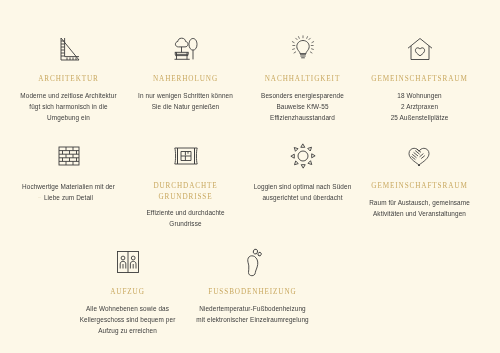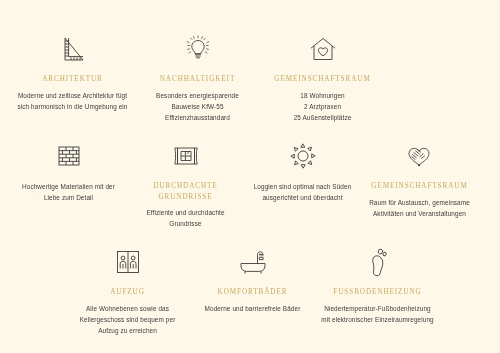--- a/index.html
+++ b/index.html
@@ -88,20 +88,36 @@
           <path d="M5 3 L5 25 L23 25 Z"></path>
           <path d="M8.6 3 L8.6 21.6 L23 21.6"></path>
           <path d="M5 6 h3.4 M5 9 h3.4 M5 12 h3.4 M5 15 h3.4 M5 18 h3.4 M5 21 h3.4"></path>
           <path d="M11 25 v-2.6 M14 25 v-2.6 M17 25 v-2.6 M20 25 v-2.6"></path>
         </svg>
       </div>
       <div class="f-title">ARCHITEKTUR</div>
       <div class="f-desc">Moderne und zeitlose Architektur fügt sich harmonisch in die Umgebung ein</div>
     </div>
 
+    <div class="feature">
+      <div class="icon-wrap">
+        <svg width="30" height="28" viewBox="0 0 30 28" fill="none" stroke="#3c3c3c" stroke-width="0.9">
+          <path d="M10.5 3.2 c-2.2 0 -3.6 1.5 -3.6 3.2 c-1.6 .3 -2.5 1.5 -2.5 2.8 c0 1.6 1.4 2.7 3 2.7 h6.6 c1.6 0 3 -1.1 3 -2.7 c0 -1.3 -.9 -2.5 -2.5 -2.8 c0 -1.7 -1.5 -3.2 -3.6 -3.2 z"></path>
+          <path d="M10.5 11.9 v5.4"></path>
+          <path d="M22 3.5 c-2.4 0 -4 2.6 -4 6 c0 3.4 1.8 5.6 4 5.6 c2.2 0 4 -2.2 4 -5.6 c0 -3.4 -1.6 -6 -4 -6 z"></path>
+          <path d="M22 15.1 v9.3"></path>
+          <rect x="4.2" y="17.3" width="13" height="2"></rect>
+          <path d="M4.2 20.6 h13"></path>
+          <path d="M5.5 17.3 v7 M16 17.3 v7"></path>
+          <path d="M3.5 24.3 h15.2"></path>
+        </svg>
+      </div>
+      <div class="f-title">NAHERHOLUNG</div>
+      <div class="f-desc">In nur wenigen Schritten können Sie die Natur genießen</div>
+    </div>
 
     <div class="feature">
       <div class="icon-wrap">
         <svg width="30" height="30" viewBox="0 0 30 30" fill="none" stroke="#3c3c3c" stroke-width="0.9">
           <path d="M15 6.5 c-3.5 0 -6.2 2.7 -6.2 6 c0 2.2 1.2 3.6 2.2 4.8 c.7 .9 1 1.5 1 2.4 h6 c0 -.9 .3 -1.5 1 -2.4 c1 -1.2 2.2 -2.6 2.2 -4.8 c0 -3.3 -2.7 -6 -6.2 -6 z"></path>
           <path d="M12 20.2 h6 M12.3 22 h5.4 M13.2 23.8 h3.6"></path>
           <g stroke-width="0.7" stroke-linecap="round">
             <path d="M15 1.8 v2"></path>
               <path d="M22.3 4.2 l-1.4 1.4"></path>
               <path d="M25.2 11.5 h-2"></path>
@@ -216,34 +232,20 @@
           <path d="M9 16 v4.5"></path>
           <circle cx="19.2" cy="10" r="1.9"></circle>
           <path d="M16.4 20.5 v-4.6 c0 -1.6 1.2 -2.6 2.8 -2.6 c1.6 0 2.8 1 2.8 2.6 v4.6"></path>
           <path d="M19.2 16 v4.5"></path>
         </svg>
       </div>
       <div class="f-title">AUFZUG</div>
       <div class="f-desc">Alle Wohnebenen sowie das Kellergeschoss sind bequem per Aufzug zu erreichen</div>
     </div>
 
-    <div class="feature">
-      <div class="icon-wrap">
-        <svg width="30" height="26" viewBox="0 0 30 26" fill="none" stroke="#3c3c3c" stroke-width="0.9">
-          <path d="M3 14.5 h24 v2.5 c0 3 -2.4 5.4 -5.4 5.4 h-13.2 c-3 0 -5.4 -2.4 -5.4 -5.4 z"></path>
-          <path d="M7 22.4 v2.2 M23 22.4 v2.2"></path>
-          <path d="M19.5 14.5 v-9 c0 -1.5 1.2 -2.7 2.7 -2.7 c1.5 0 2.7 1.2 2.7 2.7 v1.2"></path>
-          <path d="M21.3 8.2 h3.8 v2.4 h-3.8 z"></path>
-          <circle cx="22" cy="5.6" r="0.6" fill="#3c3c3c"></circle>
-          <circle cx="24" cy="5.6" r="0.6" fill="#3c3c3c"></circle>
-        </svg>
-      </div>
-      <div class="f-title">KOMFORTBÄDER</div>
-      <div class="f-desc">Moderne und barrierefreie Bäder</div>
-    </div>
 
     <div class="feature">
       <div class="icon-wrap">
         <svg width="24" height="30" viewBox="0 0 24 30" fill="none" stroke="#3c3c3c" stroke-width="0.9">
           <path d="M13.5 9.5 c2.6 1.8 3.6 4.6 3.2 8 c-.4 3.4 -2.2 6 -2.4 8.2 c-.2 2 -1.6 3 -3.4 3 c-1.9 0 -3.4 -1.2 -3.4 -3.2 c0 -2.4 .6 -4 .3 -6.6 c-.3 -2.6 -1.3 -4.4 -1 -6.4 c.3 -2.2 2 -3.7 4 -3.7 c1 0 1.9 .3 2.7 .7 z"></path>
           <ellipse cx="14.4" cy="4.6" rx="2.1" ry="2.4" transform="rotate(18 14.4 4.6)"></ellipse>
           <ellipse cx="18.6" cy="7.1" rx="1.6" ry="1.8" transform="rotate(20 18.6 7.1)"></ellipse>
         </svg>
       </div>
       <div class="f-title">FUSSBODENHEIZUNG</div>

